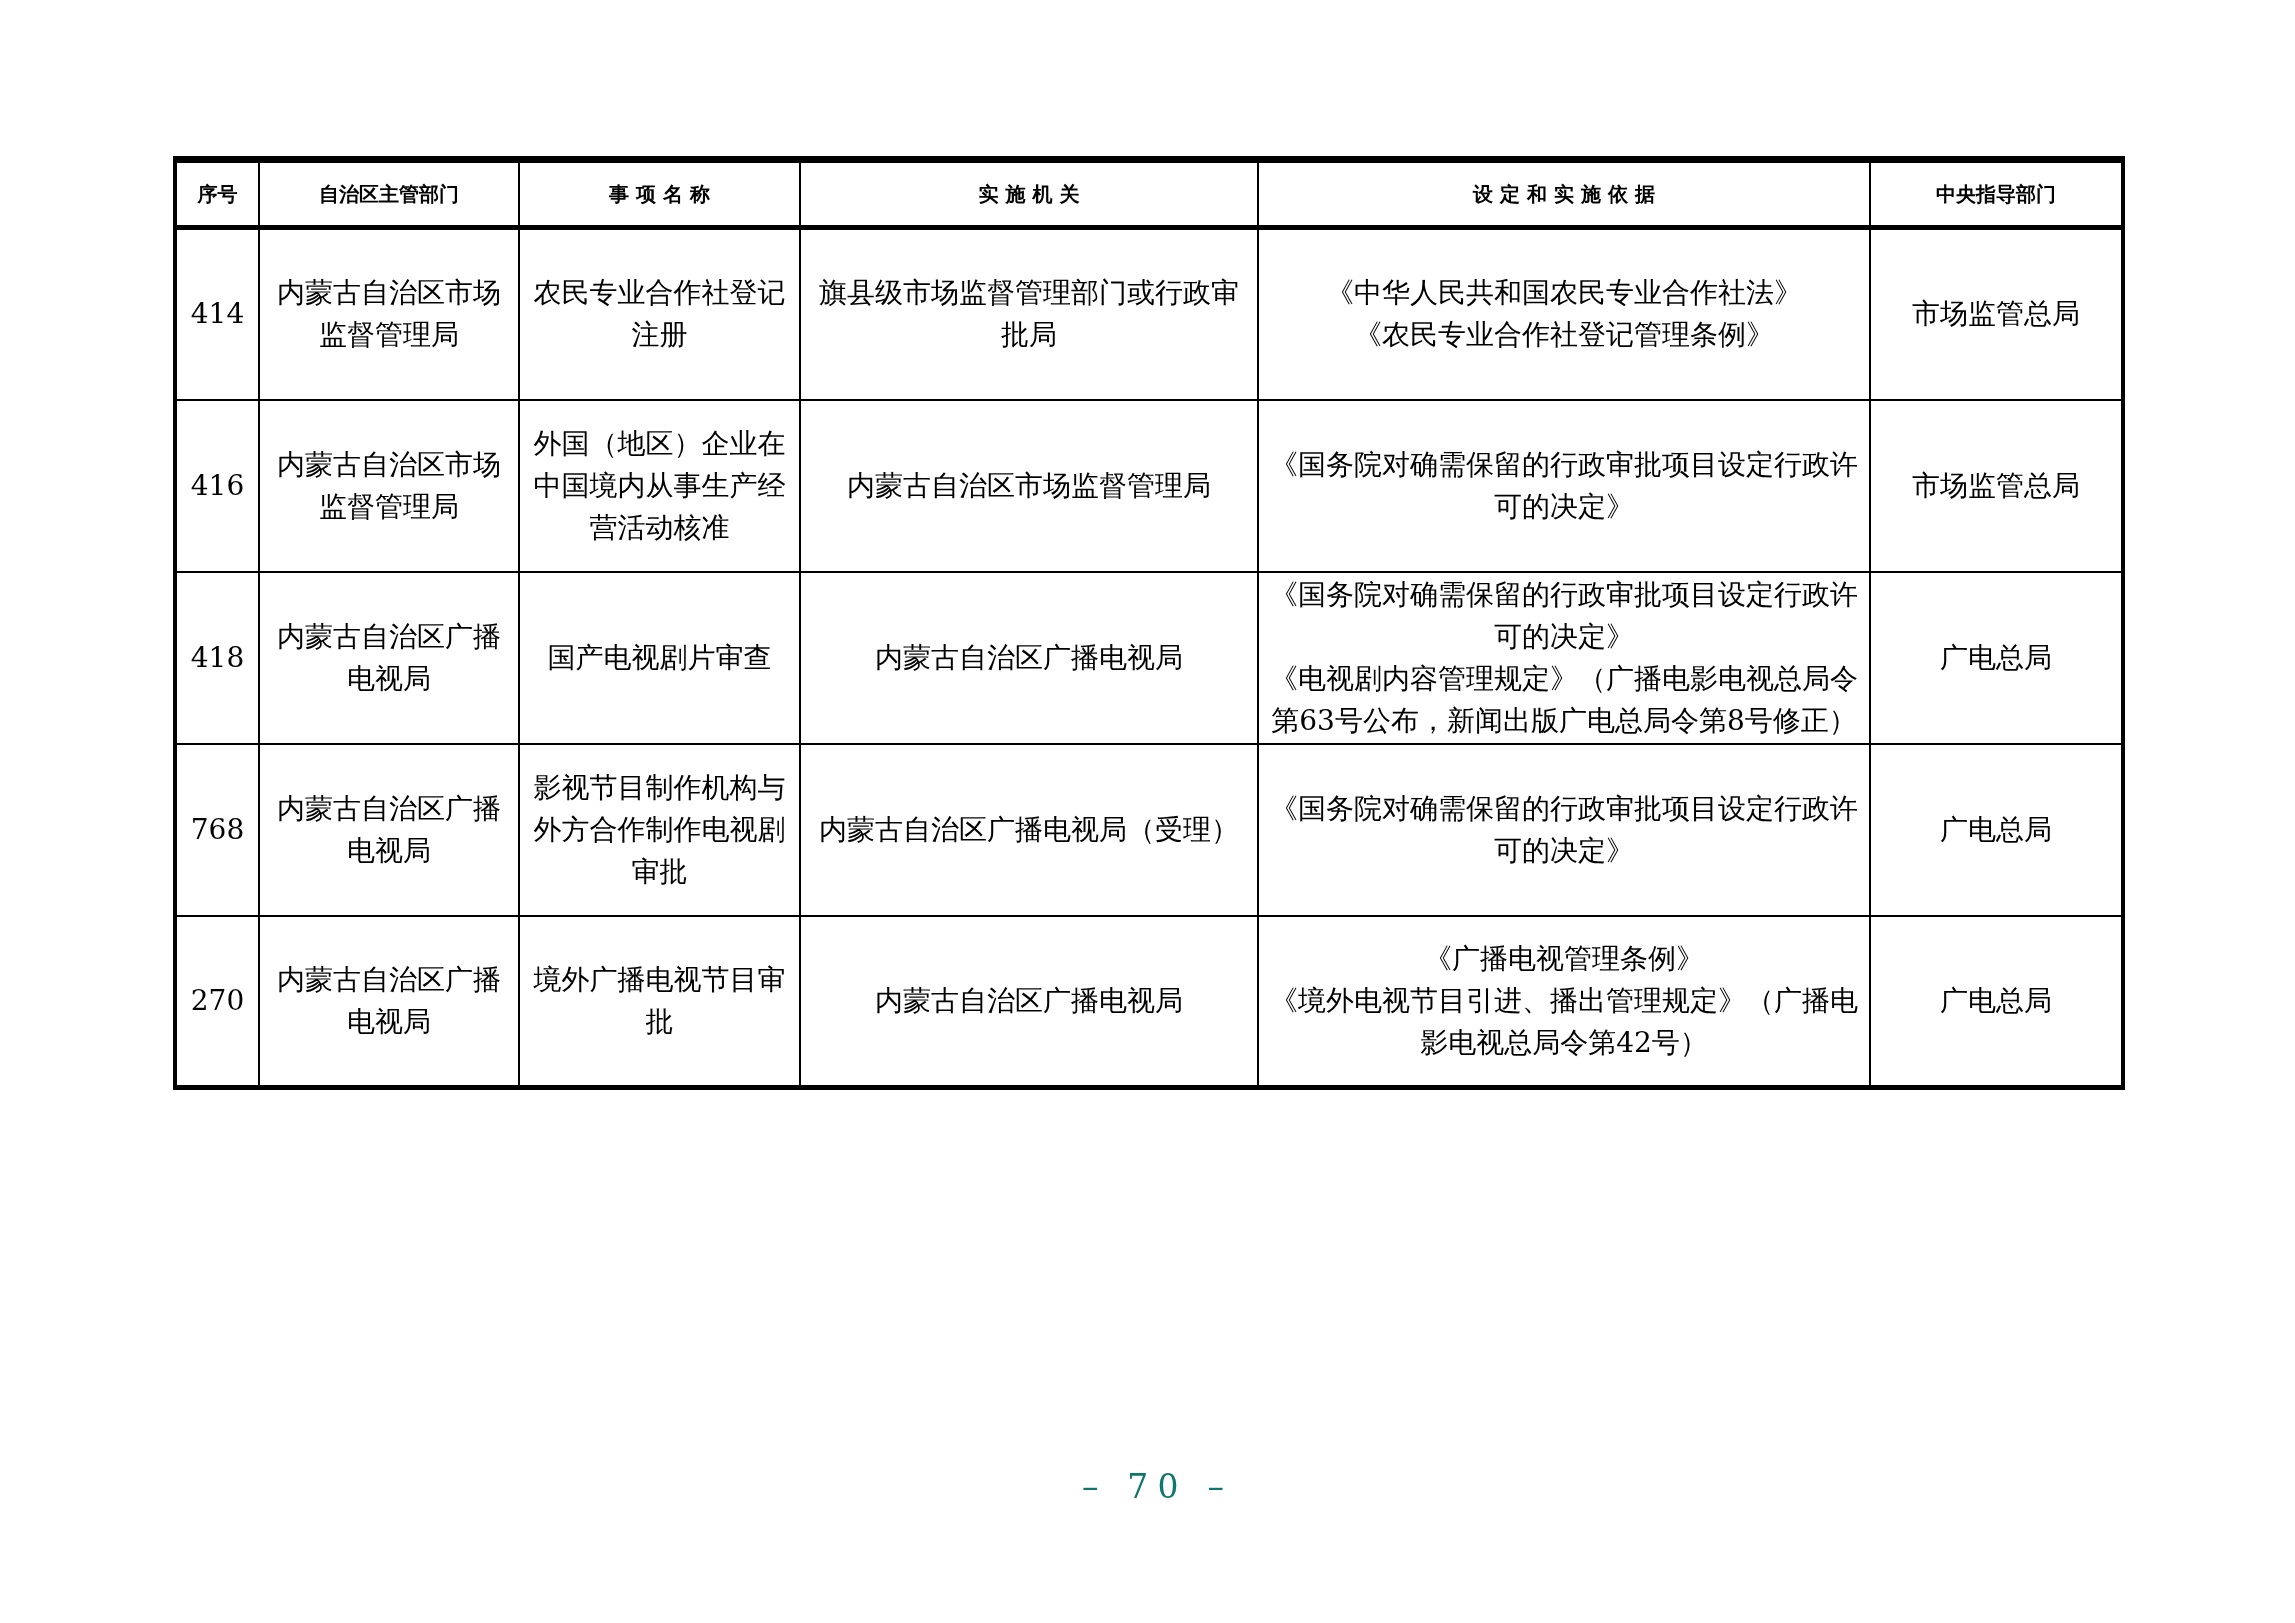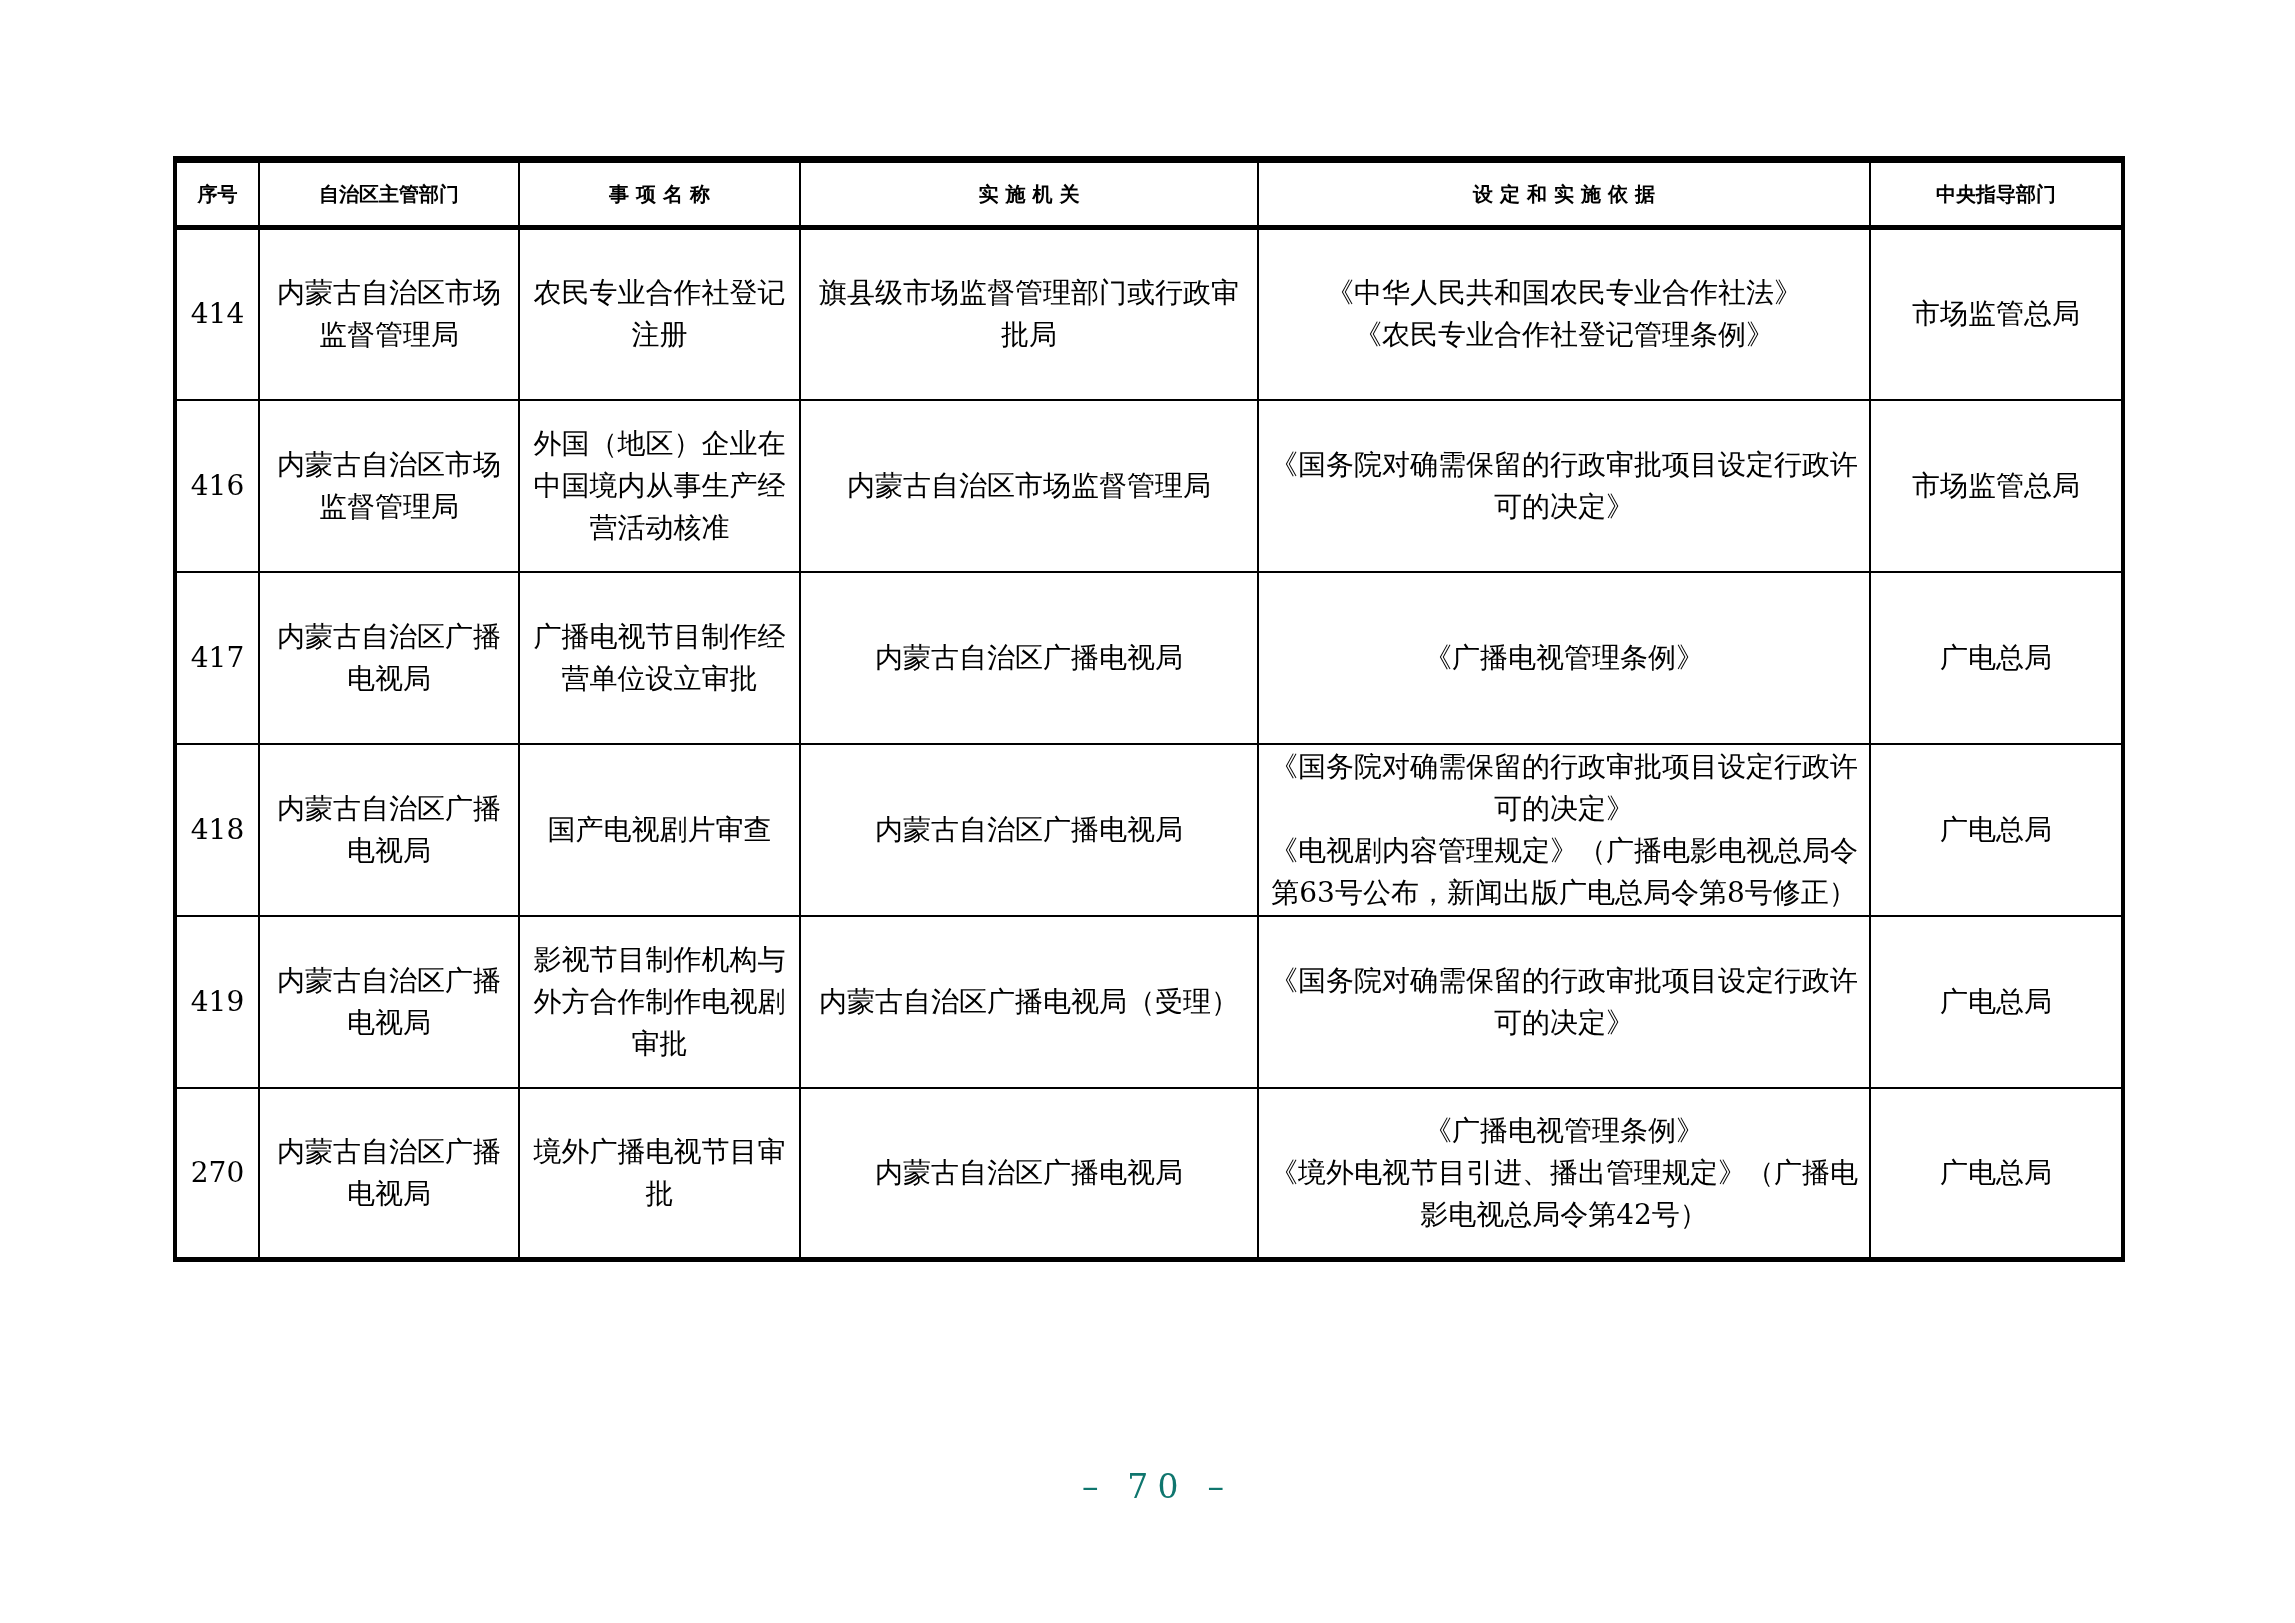--- a/index.html
+++ b/index.html
@@ -119,41 +119,33 @@
 
   <tr>
     <td class="c-no">416</td>
     <td class="c-dept">内蒙古自治区市场监督管理局</td>
     <td class="c-item">外国（地区）企业在中国境内从事生产经营活动核准</td>
     <td class="c-agency">内蒙古自治区市场监督管理局</td>
     <td class="c-basis">《国务院对确需保留的行政审批项目设定行政许可的决定》</td>
     <td class="c-central">市场监管总局</td>
   </tr>
 
-  <tr>
-    <td class="c-no">417</td>
-    <td class="c-dept">内蒙古自治区广播电视局</td>
-    <td class="c-item">广播电视节目制作经营单位设立审批</td>
-    <td class="c-agency">内蒙古自治区广播电视局</td>
-    <td class="c-basis">《广播电视管理条例》</td>
-    <td class="c-central">广电总局</td>
-  </tr>
 
   <tr>
     <td class="c-no">418</td>
     <td class="c-dept">内蒙古自治区广播电视局</td>
     <td class="c-item">国产电视剧片审查</td>
     <td class="c-agency">内蒙古自治区广播电视局</td>
     <td class="c-basis">《国务院对确需保留的行政审批项目设定行政许可的决定》
 《电视剧内容管理规定》（广播电影电视总局令第63号公布，新闻出版广电总局令第8号修正）</td>
     <td class="c-central">广电总局</td>
   </tr>
 
   <tr>
-    <td class="c-no">419</td>
+    <td class="c-no">768</td>
     <td class="c-dept">内蒙古自治区广播电视局</td>
     <td class="c-item">影视节目制作机构与外方合作制作电视剧审批</td>
     <td class="c-agency">内蒙古自治区广播电视局（受理）</td>
     <td class="c-basis">《国务院对确需保留的行政审批项目设定行政许可的决定》</td>
     <td class="c-central">广电总局</td>
   </tr>
 
   <tr>
     <td class="c-no">270</td>
     <td class="c-dept">内蒙古自治区广播电视局</td>

